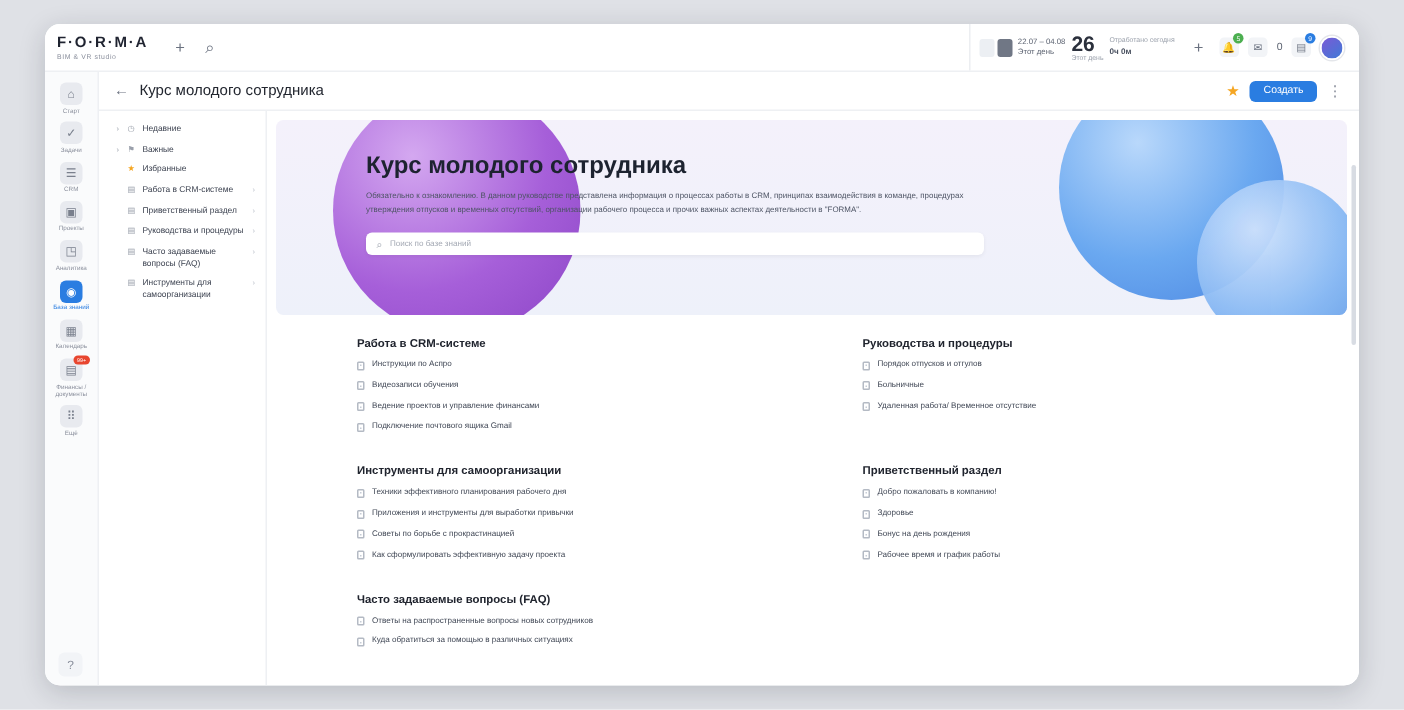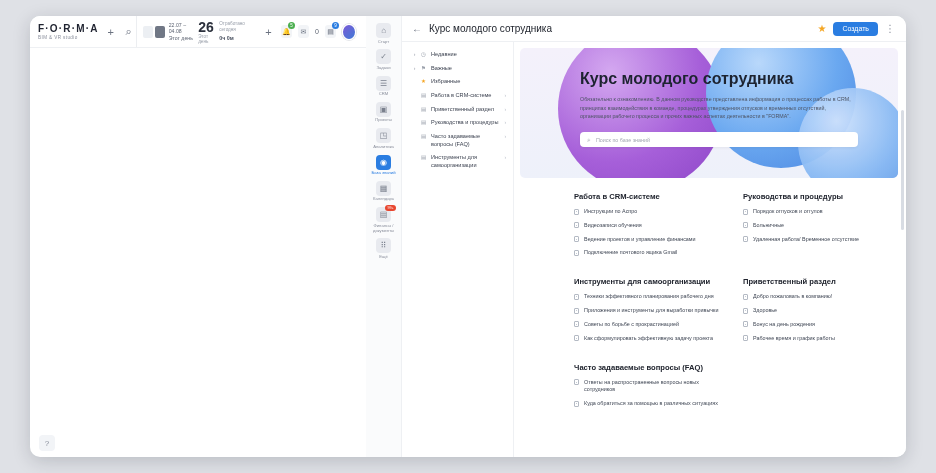--- a/index.html
+++ b/index.html
@@ -20,21 +20,21 @@
   }
   .window {
     position: absolute;
     left: 30px; top: 16px;
     width: 876px; height: 441px;
     background: #ffffff;
     border-radius: 10px;
     box-shadow: 0 4px 18px rgba(20,25,40,.18);
     overflow: hidden;
     display: flex;
-    flex-direction: row;
+    flex-direction: column;
   }
 
   
   .topbar {
     height: 32px;
     background: #ffffff;
     display: flex;
     align-items: center;
     padding: 0 8px 0 0;
     border-bottom: 1px solid #eef0f3;

